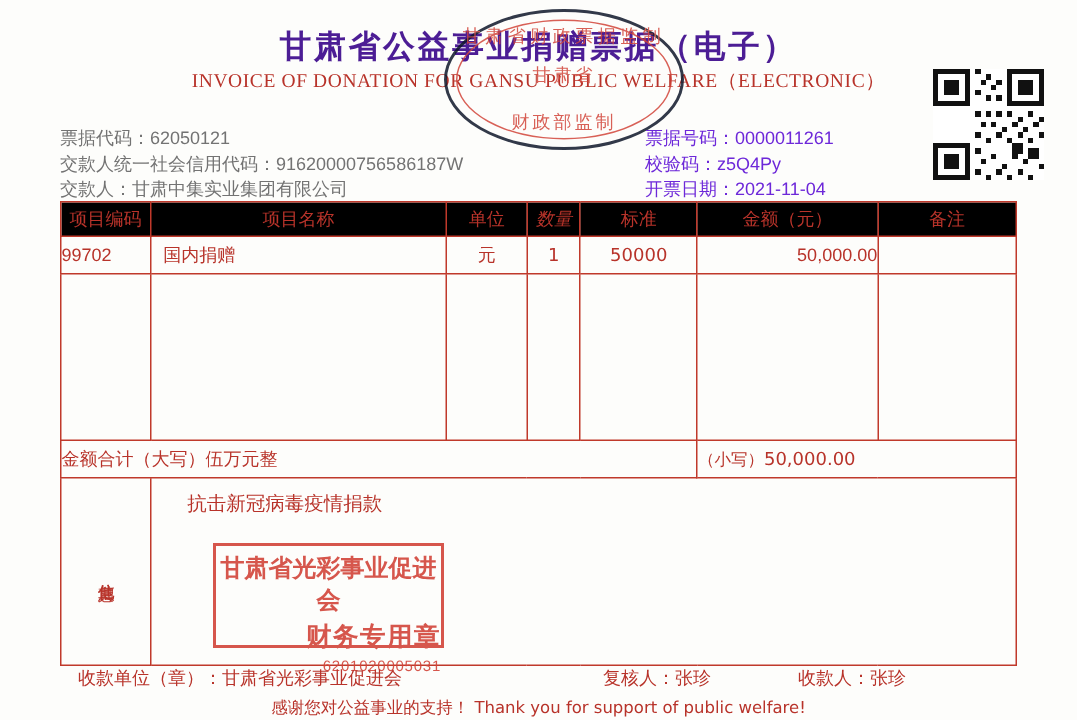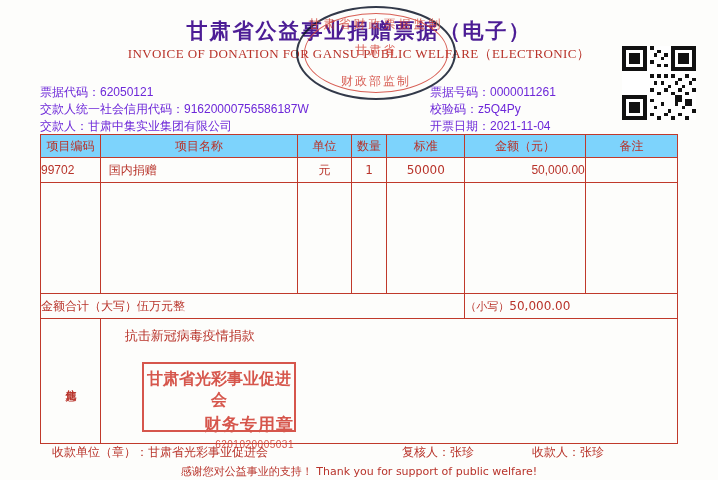--- a/index.html
+++ b/index.html
@@ -108,21 +108,21 @@
     background: #ffffff;
   }
   .qr svg { display: block; }
   
   .hdr {
     position: absolute;
     left: 40px;
     top: 84px;
     font-size: 12px;
     line-height: 17px;
-    color: #6d28d9;
+    color: #737373;
   }
   .hdr .row { white-space: nowrap; }
   .hdr .lbl { font-family: "DejaVu Sans", sans-serif; }
   .hdr .val { font-family: "Liberation Sans", sans-serif; }
   .hdr-right {
     position: absolute;
     left: 430px;
     top: 84px;
     font-size: 12px;
     line-height: 17px;
@@ -142,26 +142,26 @@
   table.main th, table.main td {
     border: 1px solid #c0392b;
     padding: 0;
     font-weight: normal;
   }
   table.main thead th {
     height: 22px;
     font-family: "DejaVu Sans", sans-serif;
     font-size: 12px;
     text-align: center;
-    background: #7dd3fc;
+    background: #000000;
   }
   .c-code { width: 58px; }
   .c-name { width: 194px; }
   .c-unit { width: 52px; }
-  .c-qty  { width: 34px; }
+  .c-qty  { width: 34px; font-style: italic; }
   .c-std  { width: 76px; }
   .c-amt  { width: 118px; }
   .c-memo { width: 90px; }
   tbody td {
     height: 24px;
     font-size: 12px;
     font-family: "Liberation Sans", sans-serif;
   }
   td.pad-l { padding-left: 6px; }
   td.ctr { text-align: center; font-family: "DejaVu Sans", sans-serif; }

